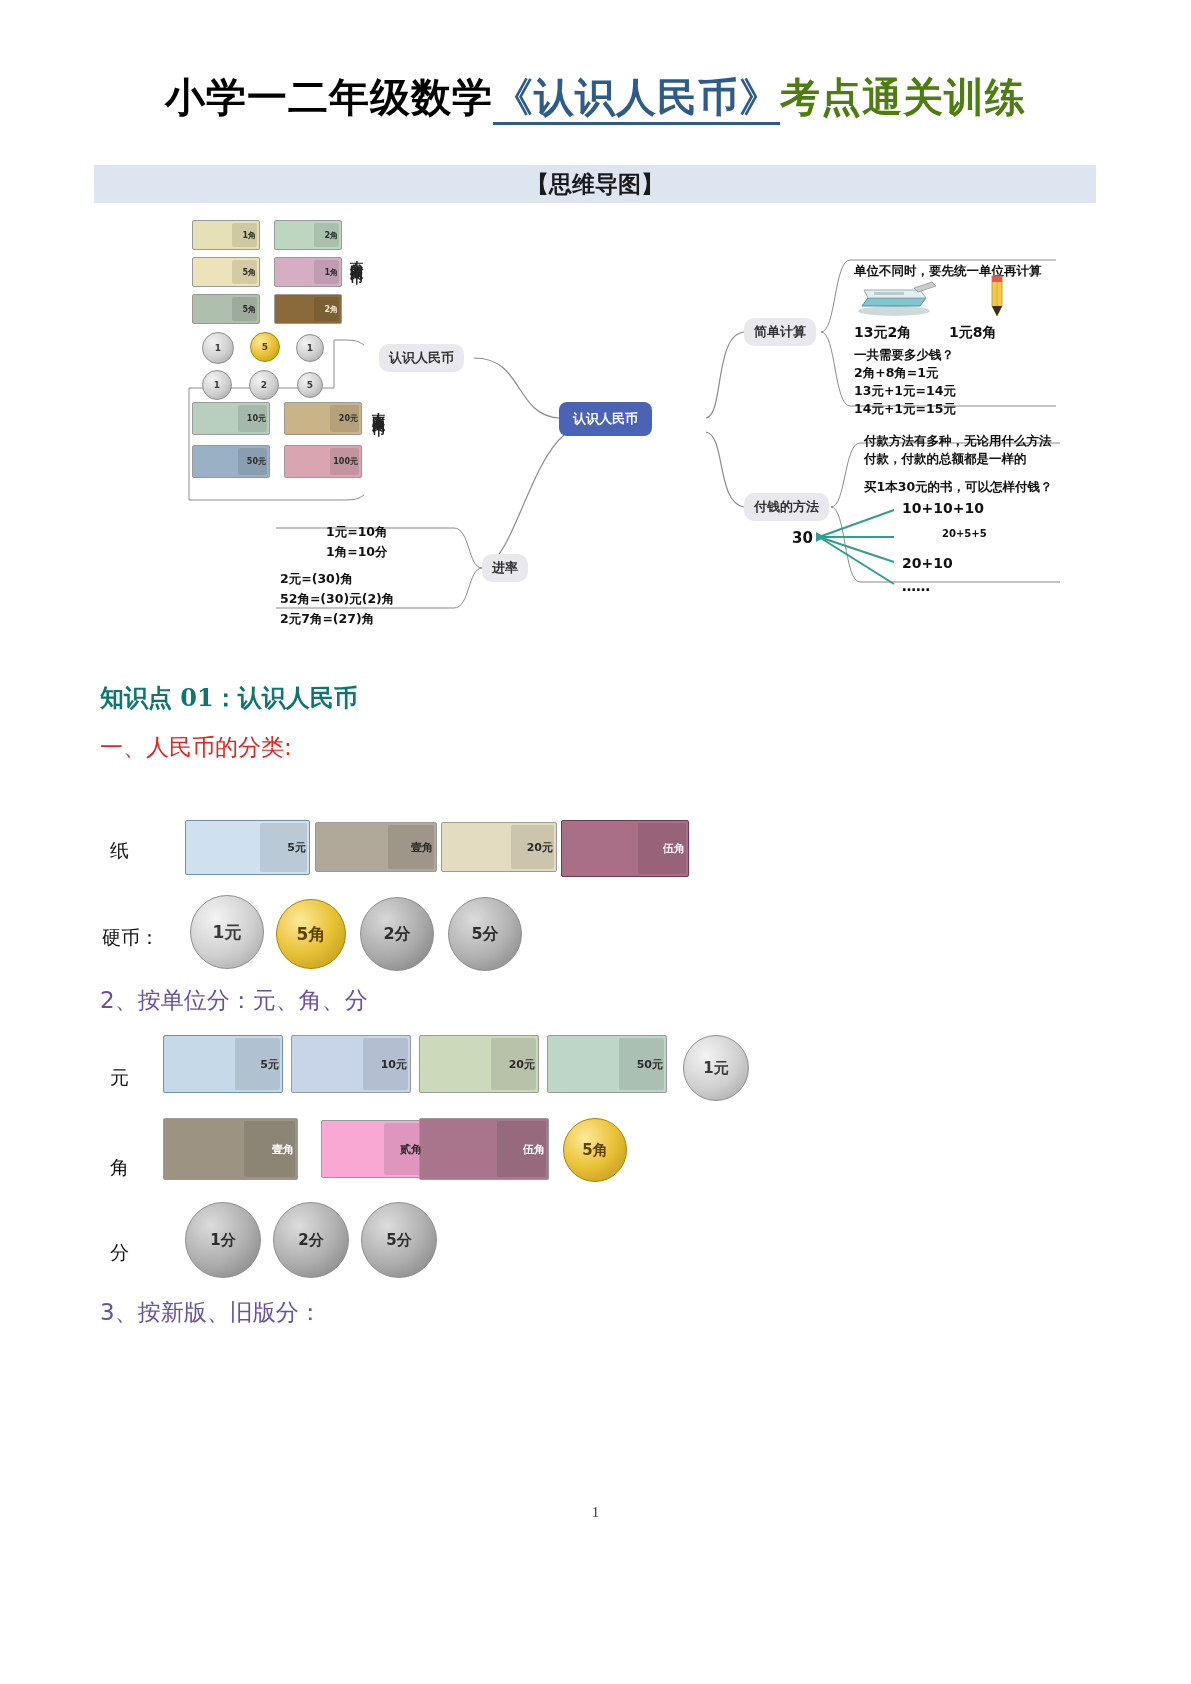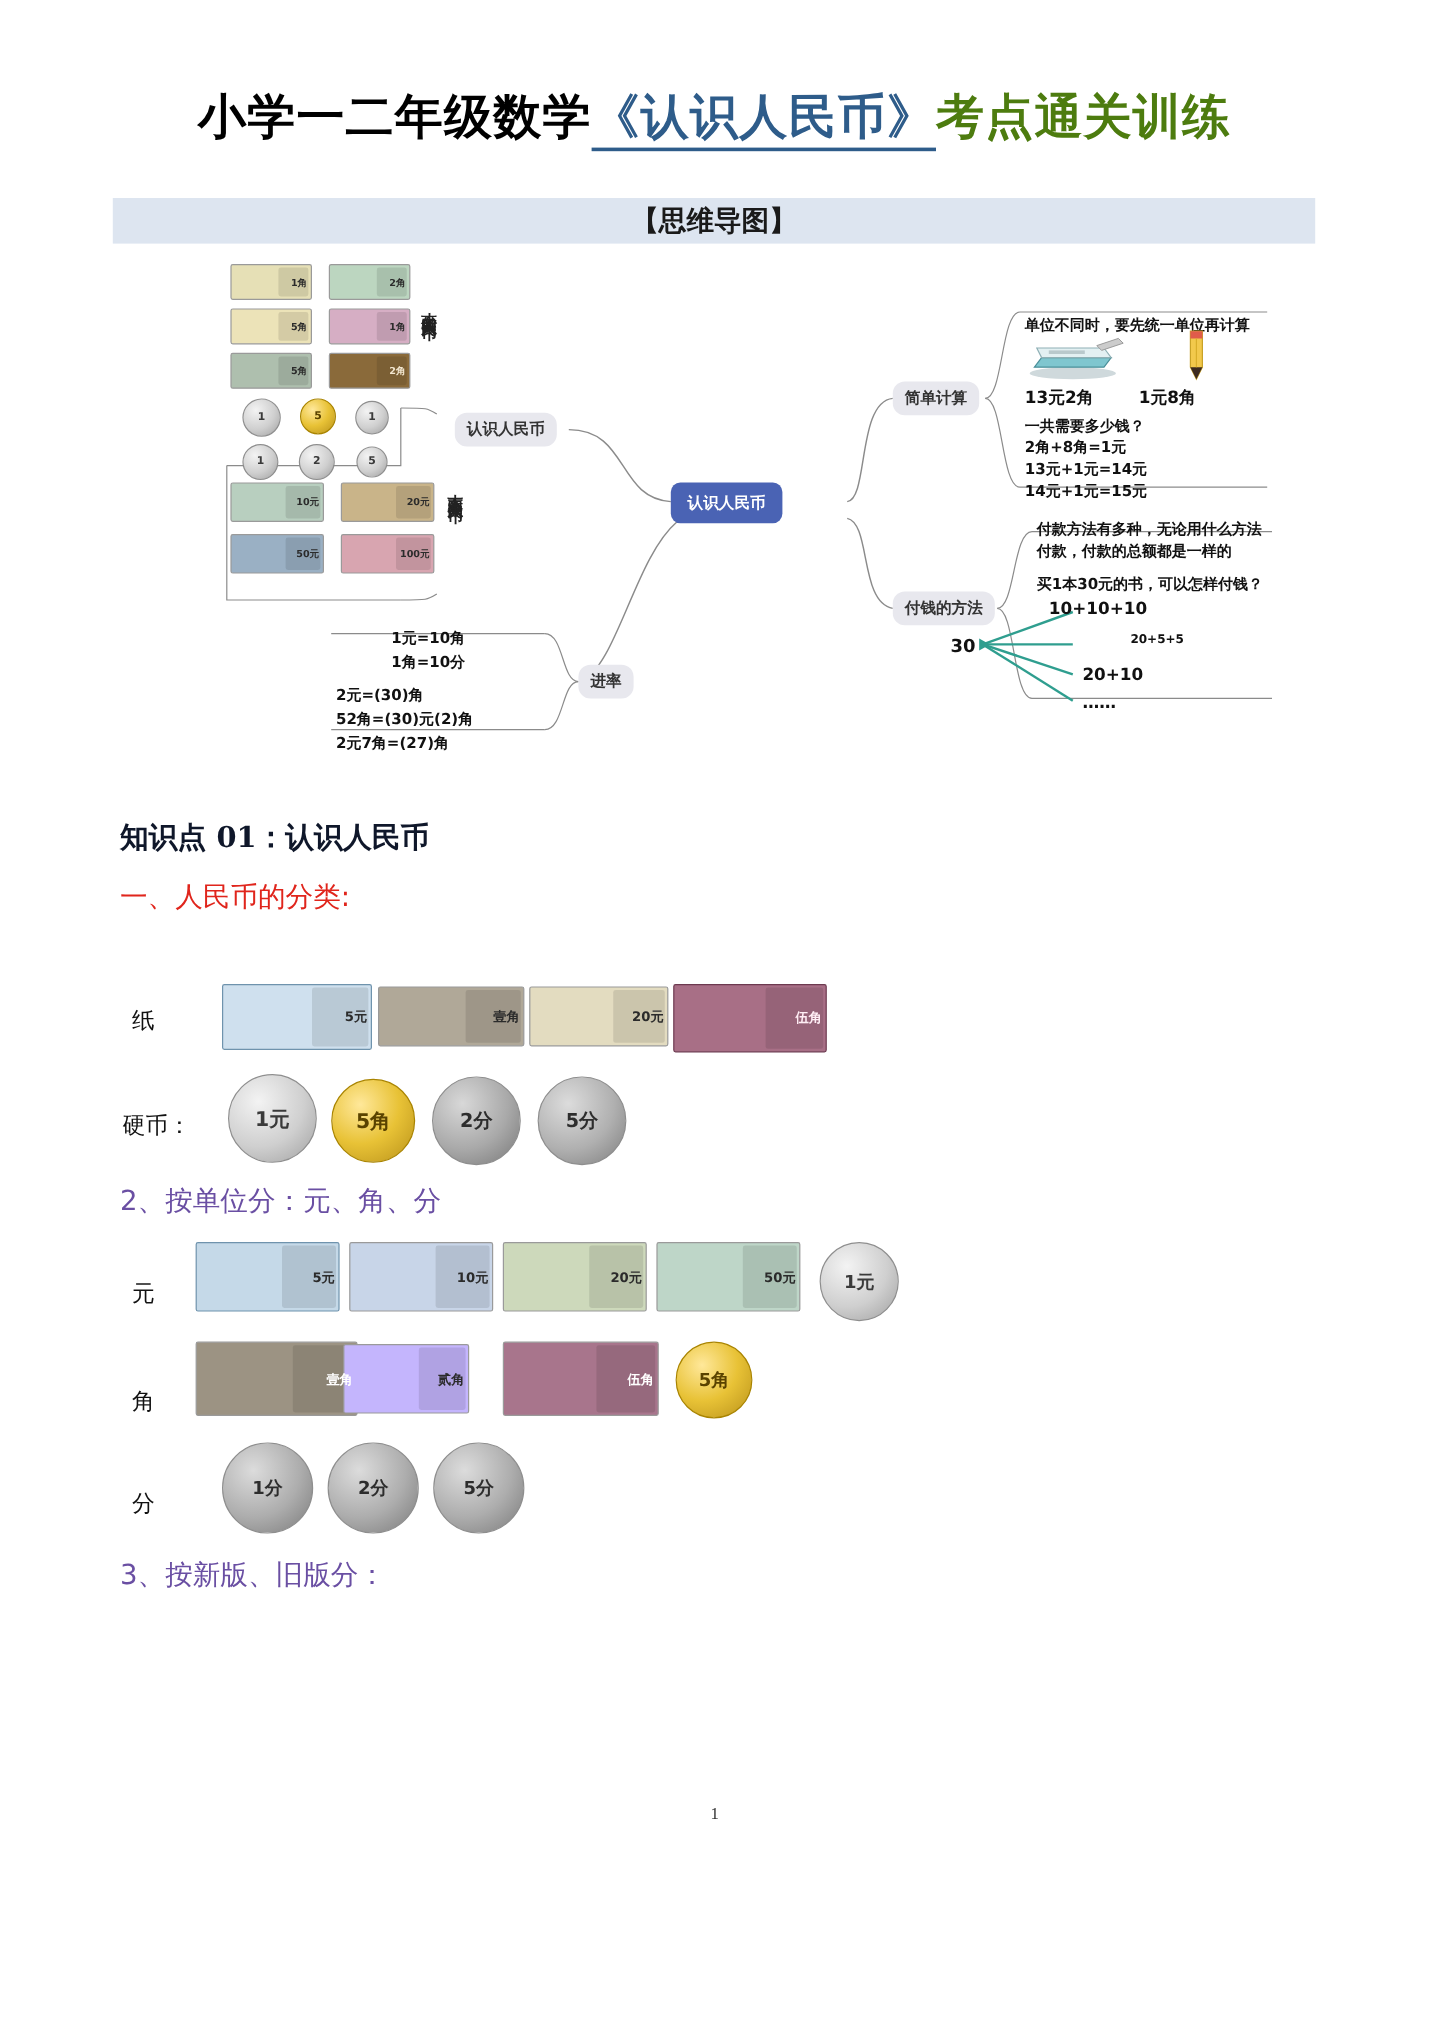--- a/index.html
+++ b/index.html
@@ -79,21 +79,21 @@
     background:radial-gradient(circle at 34% 30%, #f3f3f3 0%, #cfcfcf 55%, #9f9f9f 100%);
     font-family:"DejaVu Sans",sans-serif;
   }
   .coin.gold{
     color:#5a4300;border-color:#a98400;
     background:radial-gradient(circle at 34% 30%, #ffe89a 0%, #e8c236 50%, #b8911a 100%);
   }
 
   
   .kp-title{
-    position:absolute;left:100px;top:682px;font-size:24px;font-weight:bold;color:#0f172a;
+    position:absolute;left:100px;top:682px;font-size:24px;font-weight:bold;color:#0f766e;
     font-family:"DejaVu Serif","Liberation Serif",serif;white-space:nowrap;
   }
   .h-red{
     position:absolute;left:100px;top:732px;font-size:23px;color:#e0251c;font-weight:normal;
     font-family:"DejaVu Sans","Liberation Sans",sans-serif;white-space:nowrap;
   }
   .h-purple{
     position:absolute;left:100px;font-size:23px;color:#6a4fa3;
     font-family:"DejaVu Sans","Liberation Sans",sans-serif;white-space:nowrap;
   }
@@ -247,21 +247,21 @@
     <div class="mm-text" style="left:760px;top:136px;">一共需要多少钱？</div>
     <div class="mm-text" style="left:760px;top:154px;">2角+8角=1元</div>
     <div class="mm-text" style="left:760px;top:172px;">13元+1元=14元</div>
     <div class="mm-text" style="left:760px;top:190px;">14元+1元=15元</div>
 
     <div class="mm-text" style="left:770px;top:222px;">付款方法有多种，无论用什么方法</div>
     <div class="mm-text" style="left:770px;top:240px;">付款，付款的总额都是一样的</div>
     <div class="mm-text" style="left:770px;top:268px;">买1本30元的书，可以怎样付钱？</div>
 
     <div class="mm-text" style="left:698px;top:318px;font-size:15px;">30</div>
-    <div class="mm-text" style="left:780px;top:288px;font-size:14px;">10+10+10</div>
+    <div class="mm-text" style="left:808px;top:288px;font-size:14px;">10+10+10</div>
     <div class="mm-text" style="left:848px;top:317px;font-size:10px;">20+5+5</div>
     <div class="mm-text" style="left:808px;top:343px;font-size:14px;">20+10</div>
     <div class="mm-text" style="left:808px;top:366px;font-size:14px;">……</div>
 
     <div class="mm-text" style="left:232px;top:313px;">1元=10角</div>
     <div class="mm-text" style="left:232px;top:333px;">1角=10分</div>
     <div class="mm-text" style="left:186px;top:360px;">2元=(30)角</div>
     <div class="mm-text" style="left:186px;top:380px;">52角=(30)元(2)角</div>
     <div class="mm-text" style="left:186px;top:400px;">2元7角=(27)角</div>
   </div>
@@ -321,21 +321,21 @@
       </div>
     <div class="coin" style="left:520px;top:0;width:64px;height:64px;font-size:15px;">1元</div>
   </div>
 
   <div class="row-label" style="left:110px;top:1155px;">角</div>
   <div class="strip" style="left:163px;top:1118px;">
     <div class="note" style="left:0;top:0;width:135px;height:62px;background:#9c9383;">
         <div class="face"></div>
         <span class="denom" style="font-size:11px;color:#fff;">壹角</span>
       </div>
-    <div class="note" style="left:123px;top:2px;width:105px;height:58px;background:#c4b5fd;">
+    <div class="note" style="left:158px;top:2px;width:105px;height:58px;background:#f9a8d4;">
         <div class="face"></div>
         <span class="denom" style="font-size:11px;">贰角</span>
       </div>
     <div class="note" style="left:256px;top:0;width:130px;height:62px;background:#a8758c;">
         <div class="face"></div>
         <span class="denom" style="font-size:11px;color:#fff;">伍角</span>
       </div>
     <div class="coin gold" style="left:400px;top:0;width:62px;height:62px;font-size:15px;">5角</div>
   </div>
 

